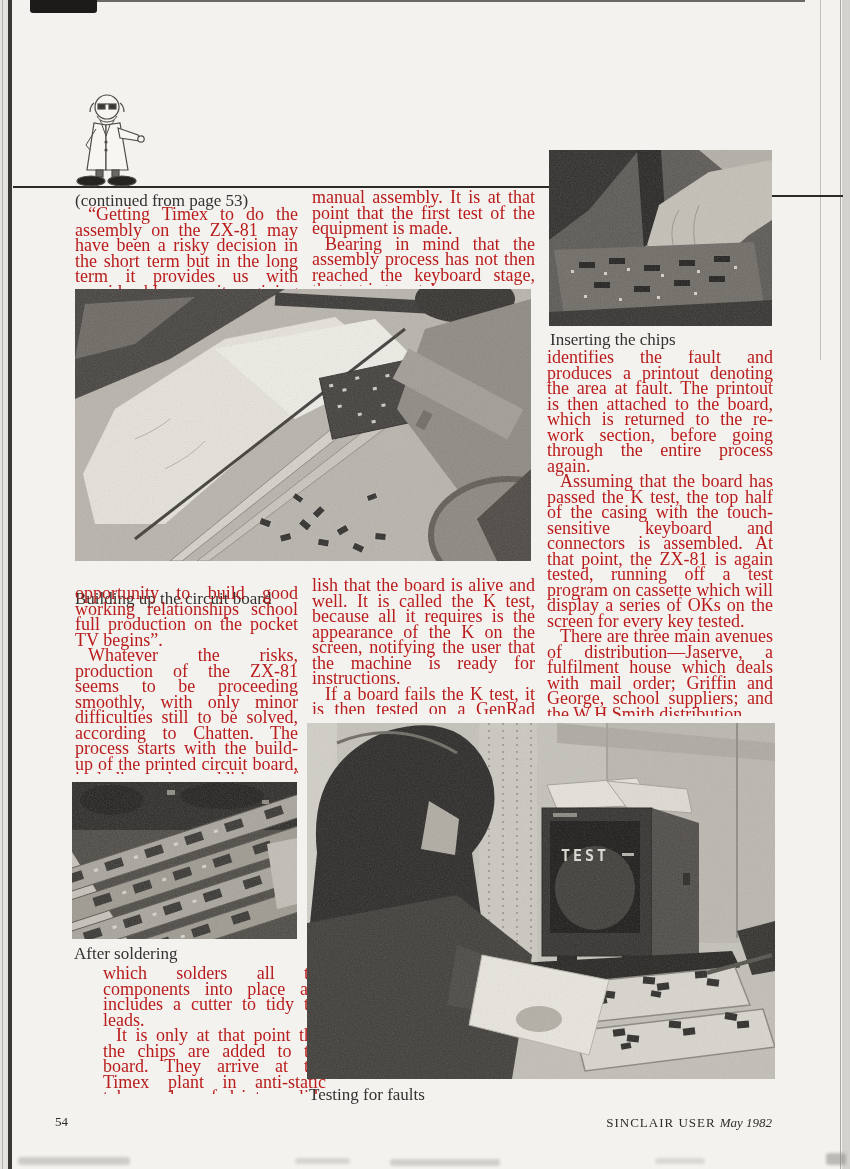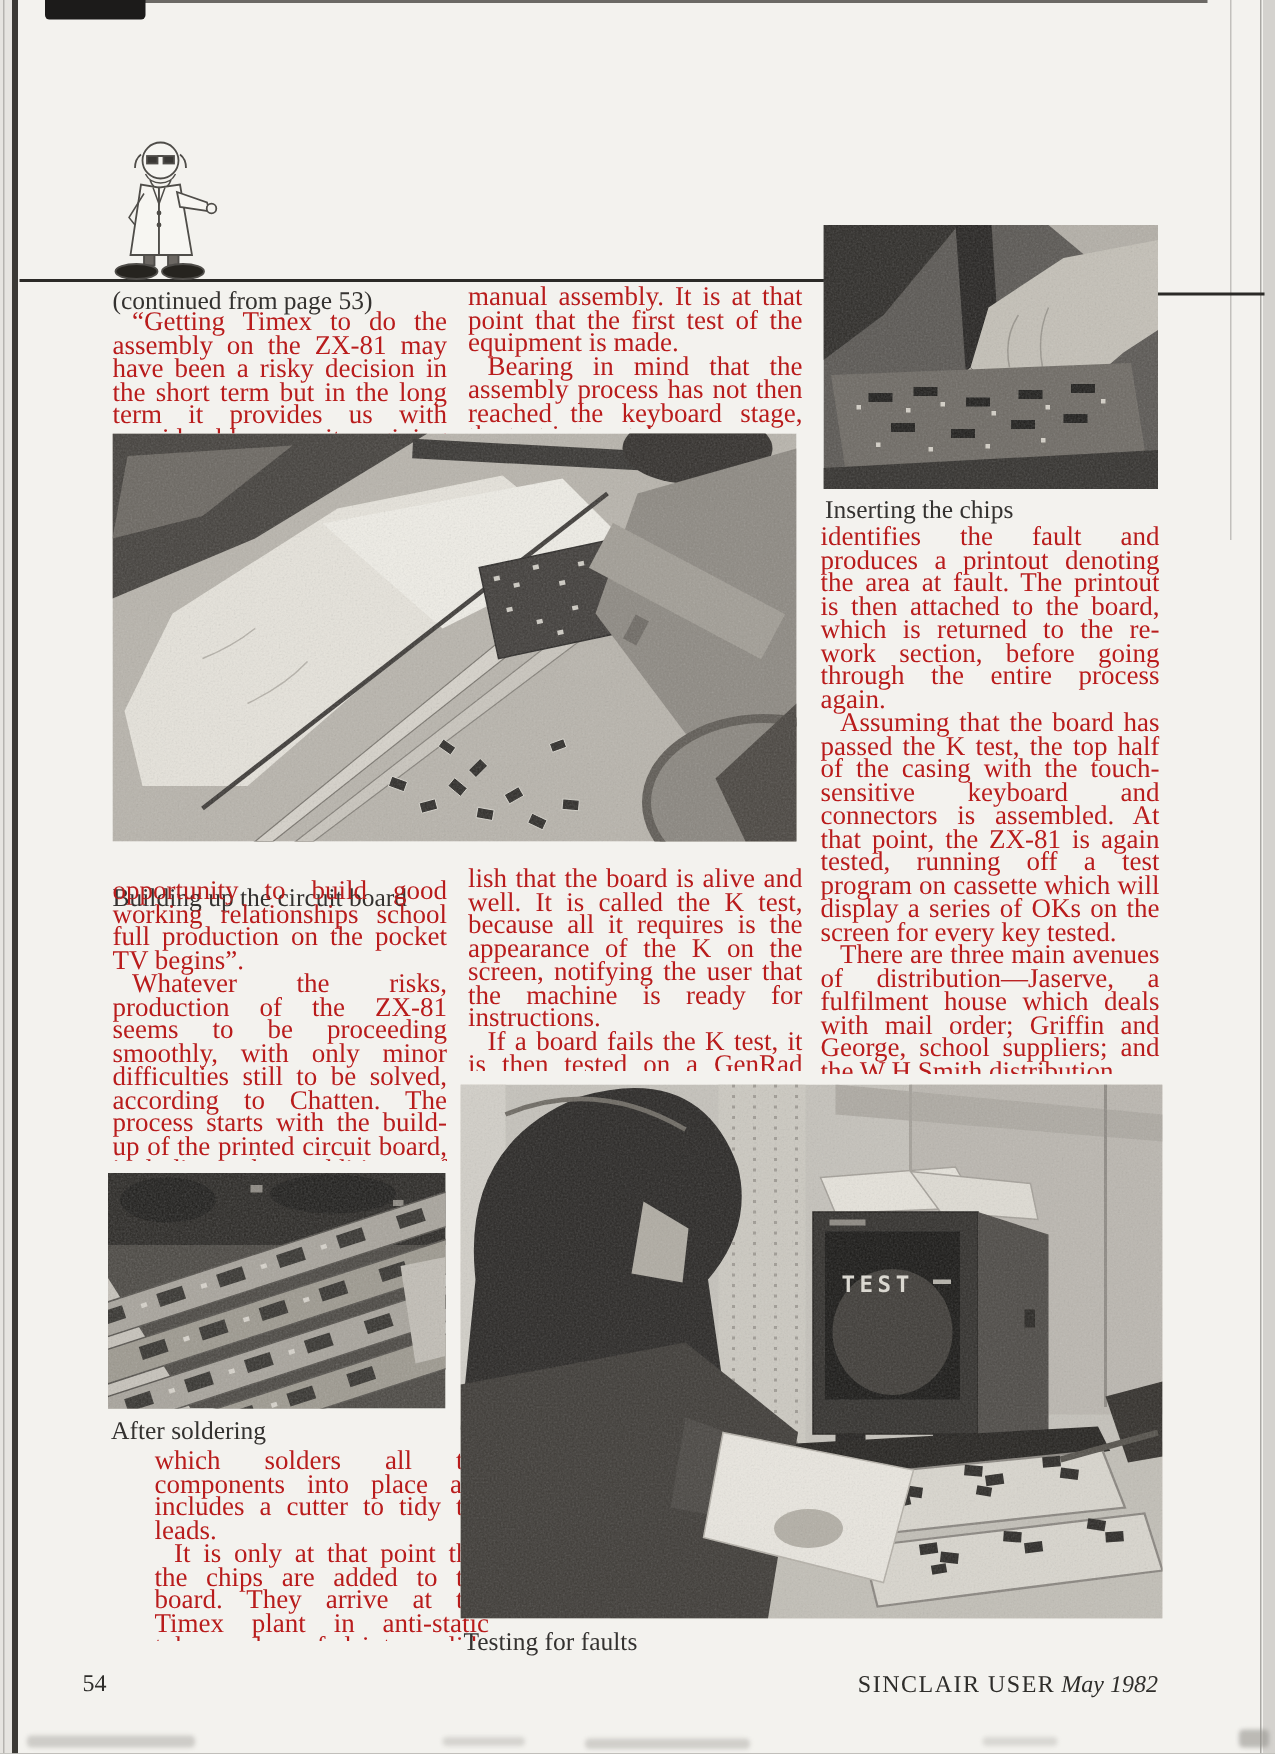--- a/index.html
+++ b/index.html
@@ -7,21 +7,21 @@
         font-family:"Liberation Serif",serif;color:#262522;}
   
   .edge{position:absolute;}
   
   .col{position:absolute;text-align:justify;font-size:18px;line-height:15.5px;overflow:hidden;
        color:#b91c1c;}
   .col p{margin:0;}
   .col p.ind{text-indent:13px;}
   .caption{position:absolute;font-size:17px;color:#343230;white-space:nowrap;}
   .photo{position:absolute;display:block;}
-  .footer{position:absolute;font-size:16px;color:#2e2d2a;}
+  .footer{position:absolute;font-size:13px;color:#2e2d2a;}
   .footer .mag{letter-spacing:1px;}
   .footer .issue{font-style:italic;margin-left:4px;}
   .smudge{position:absolute;filter:blur(1.5px);border-radius:3px;}
 </style>
 </head>
 <body>
 
 <div id="page">
 
   <svg width="0" height="0" style="position:absolute">

